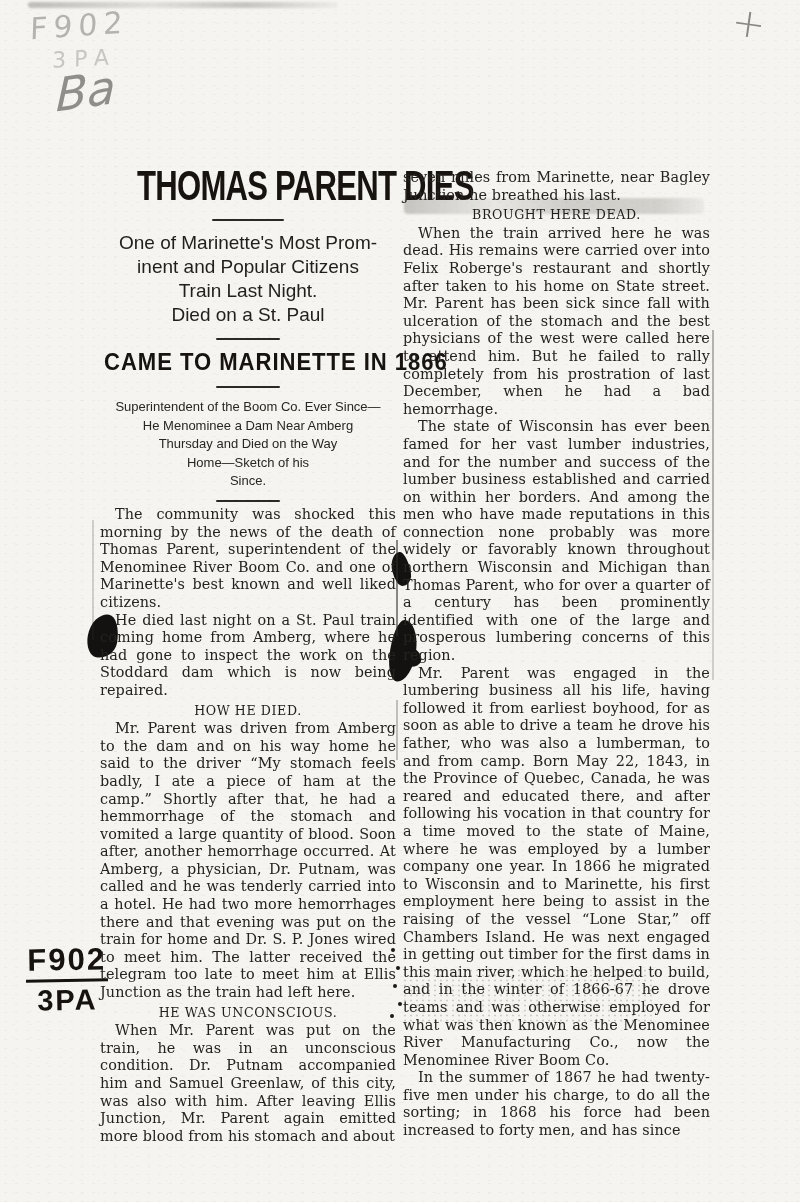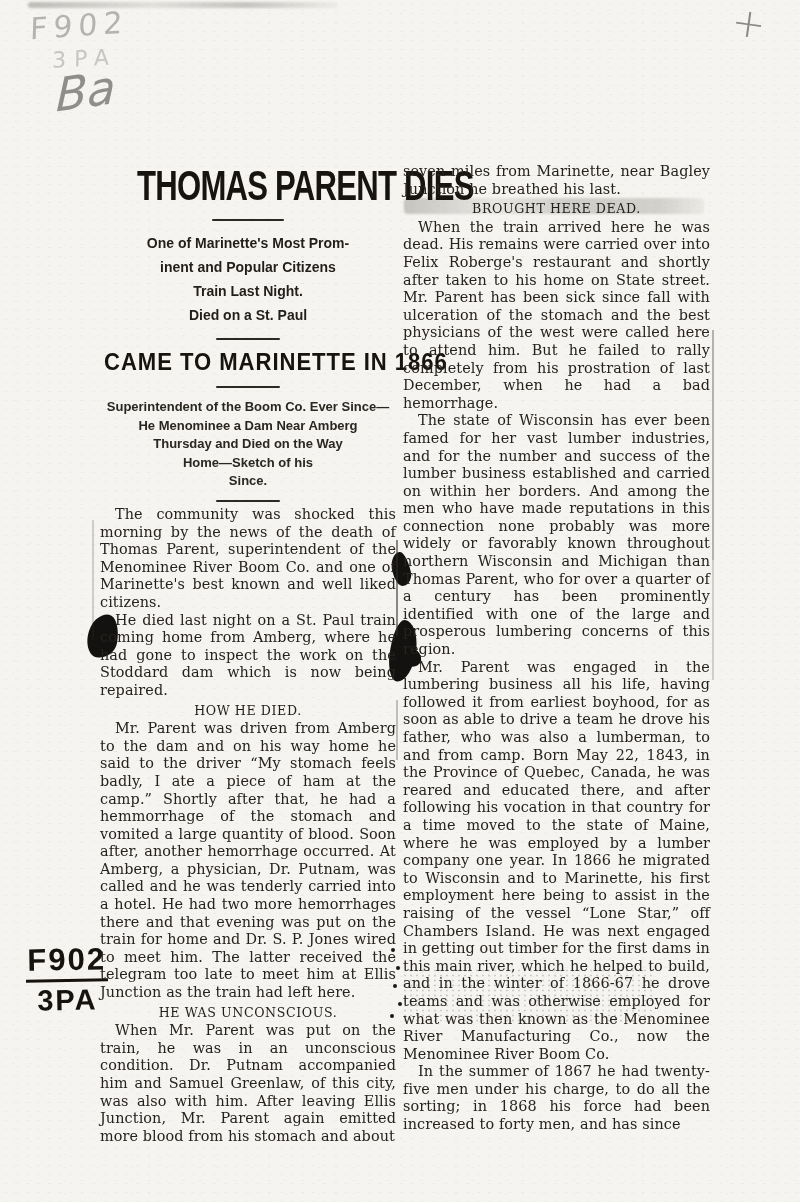--- a/index.html
+++ b/index.html
@@ -57,32 +57,32 @@
   .rule-left1{left:92px;top:520px;height:120px;opacity:.35;}
 
   
   .head-block{position:absolute;left:98px;top:164px;width:300px;text-align:center;}
   .headline{
     font-family:"Liberation Sans", sans-serif;font-weight:700;
     font-size:42px;line-height:44px;letter-spacing:-1px;color:#17130f;
     transform:scaleX(.74);transform-origin:center;white-space:nowrap;}
   .rule{height:2px;width:72px;background:#2c2824;margin:11px auto 10px auto;border-radius:1px;}
   .rule.short{width:64px;}
-  .subhead{font-family:"Liberation Sans", sans-serif;font-weight:700;
-    font-size:14px;line-height:24px;color:#221e1a;}
+  .subhead{font-family:"Liberation Sans", sans-serif;font-weight:400;
+    font-size:19px;line-height:24px;color:#221e1a;}
   .kicker{font-family:"Liberation Sans", sans-serif;font-weight:700;
     font-size:23px;line-height:25px;letter-spacing:1px;color:#17130f;
     transform:scaleX(.96);transform-origin:center;white-space:nowrap;}
-  .deck{font-family:"Liberation Sans", sans-serif;font-weight:700;
+  .deck{font-family:"Liberation Sans", sans-serif;font-weight:400;
     font-size:13px;line-height:18.5px;color:#2a2620;}
 
   .col{position:absolute;text-align:justify;font-size:14.4px;line-height:17.6px;
     letter-spacing:.1px;hyphens:auto;-webkit-hyphens:auto;}
   .col-left{left:100px;top:506px;width:296px;}
-  .col-right{left:403px;top:163px;width:307px;}
+  .col-right{left:403px;top:169px;width:307px;}
   .col p{margin:0;text-indent:15px;}
   .col p.noindent{text-indent:0;}
   .sec-head{font-size:12.6px;font-weight:400;letter-spacing:.6px;text-align:center;
     margin:2px 0 1px 0;color:#221e1a;}
 </style>
 </head>
 <body>
 
 <div id="page">
 

